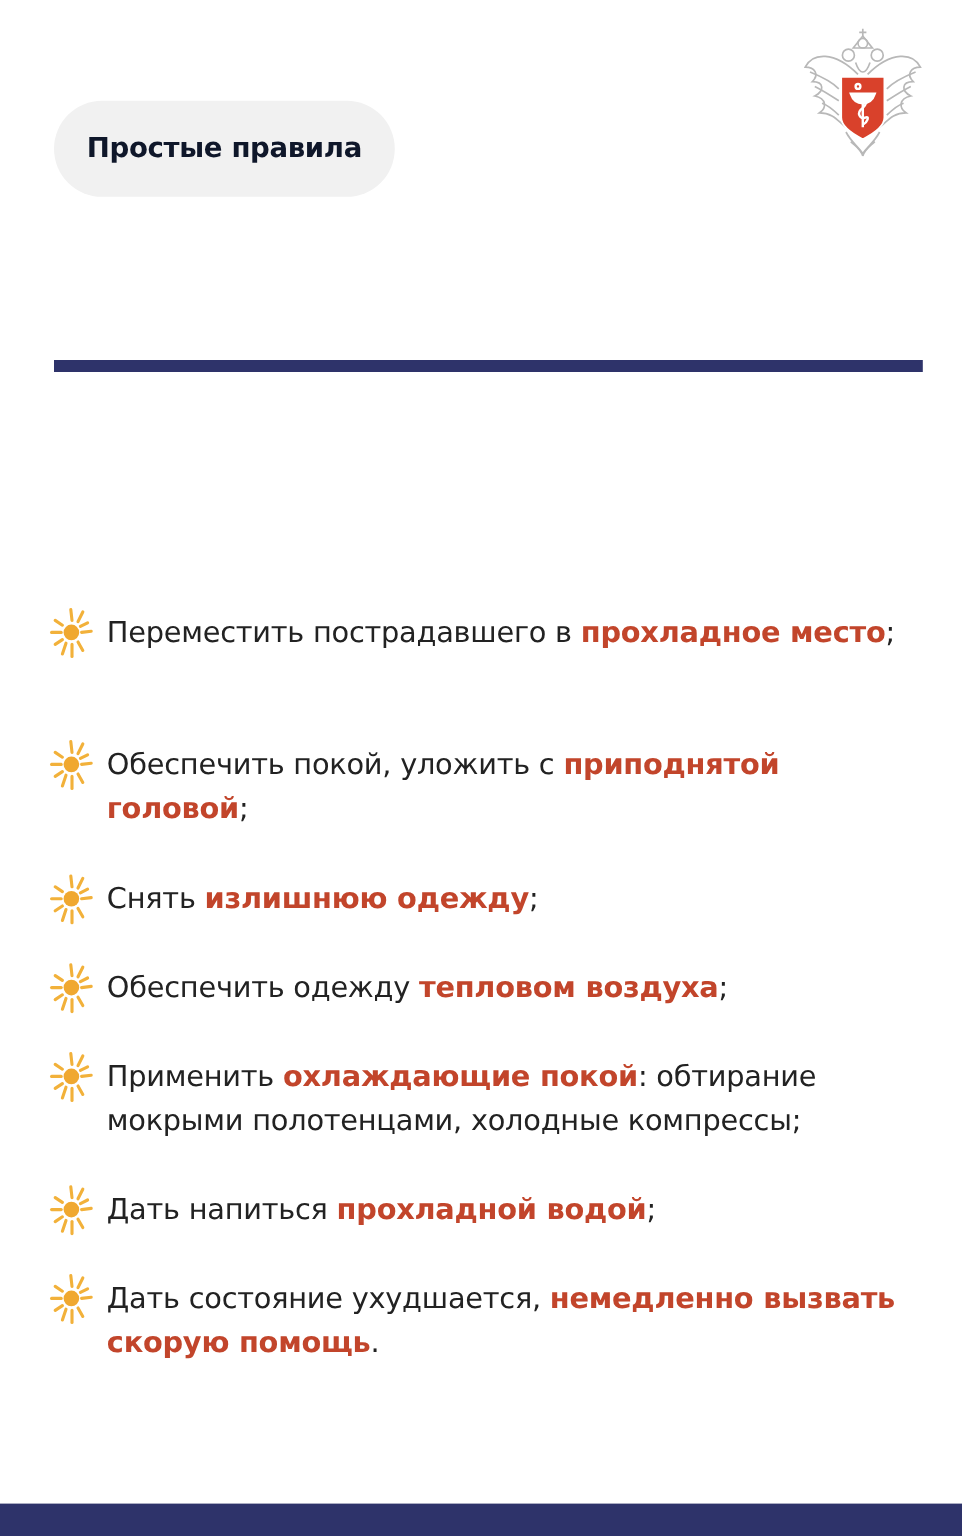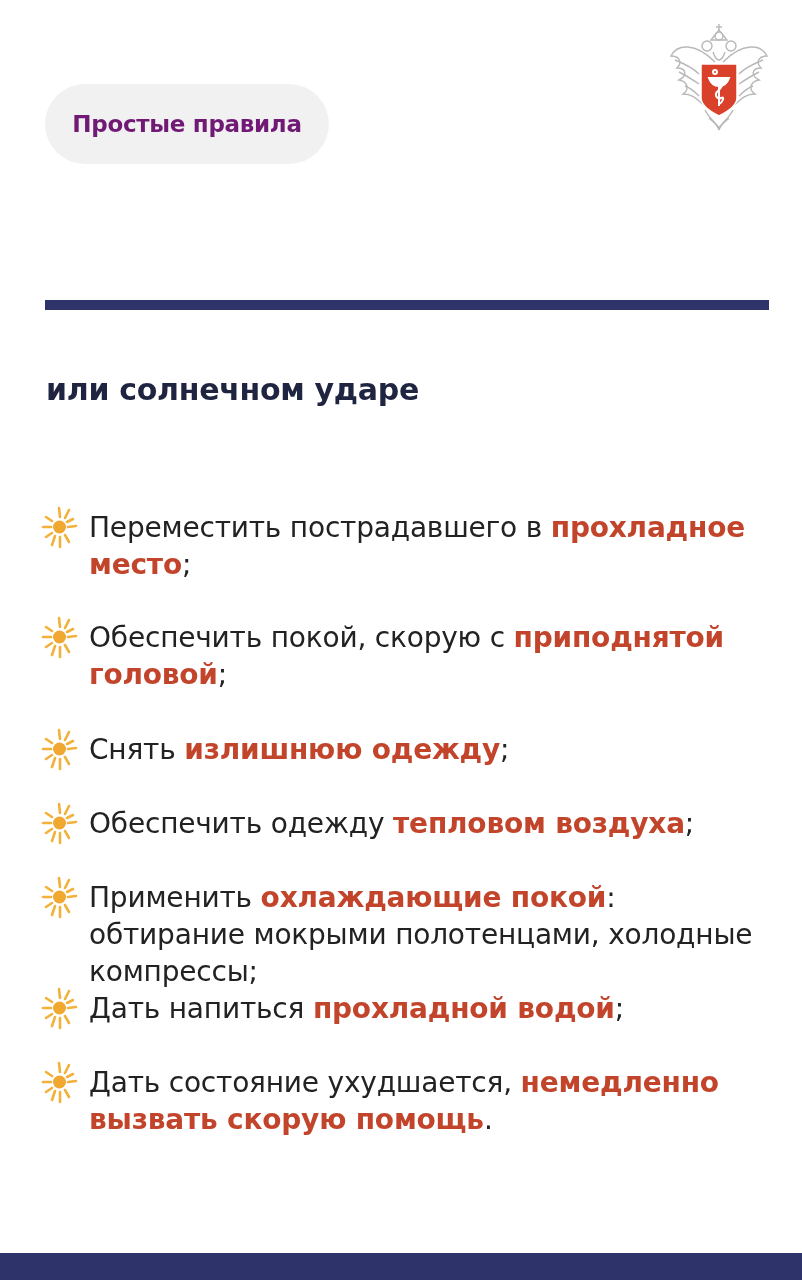--- a/index.html
+++ b/index.html
@@ -5,33 +5,33 @@
   html, body { margin: 0; padding: 0; }
   body {
     width: 802px; height: 1280px; background: #ffffff; position: relative; overflow: hidden;
     font-family: "DejaVu Sans", sans-serif;
   }
   .pill {
     position: absolute; left: 45px; top: 84px; width: 284px; height: 80px;
     border-radius: 40px; background: #f1f1f1;
     display: flex; align-items: center; justify-content: center;
   }
-  .pill span { color: #701a75; font-weight: bold; font-size: 23px; font-family: "DejaVu Sans", sans-serif; letter-spacing: -0.3px; }
+  .pill span { color: #0f172a; font-weight: bold; font-size: 23px; font-family: "DejaVu Sans", sans-serif; letter-spacing: -0.3px; }
   .emblem { position: absolute; left: 665px; top: 22px; width: 108px; height: 112px; }
   .rule { position: absolute; left: 45px; top: 300px; width: 724px; height: 10px; background: #2e336a; }
   .title {
     position: absolute; left: 46px; top: 370px; width: 620px;
     color: #1f2440; font-weight: bold; font-size: 30px; line-height: 40px; letter-spacing: -0.3px;
   }
   .title div { white-space: nowrap; }
   .item { position: absolute; left: 40px; width: 720px; }
   .sun { position: absolute; left: 0; top: -4px; width: 40px; height: 44px; }
   .text {
     position: absolute; left: 49px; top: 0; width: 680px;
-    font-size: 28px; line-height: 37px; color: #222222; letter-spacing: -0.2px;
+    font-size: 24px; line-height: 37px; color: #222222; letter-spacing: -0.2px;
   }
   .text .hl { color: #c2452b; font-weight: bold; }
   .footer { position: absolute; left: 0; top: 1253px; width: 802px; height: 27px; background: #2e336a; }
 </style>
 </head>
 <body>
 
 <div class="pill">
   <span>Простые правила</span>
 </div>
@@ -62,38 +62,37 @@
     <path d="M44 56 C46 62 50 64 54 64 C58 64 62 62 64 56 Z" fill="#ffffff"></path>
     <path d="M54 64 L54 84"></path>
     <path d="M50 58 C56 56 60 62 54 68 C48 72 52 78 56 76 C60 74 58 80 54 82"></path>
     <circle cx="50" cy="50" r="2"></circle>
   </g>
 </svg>
 
 <div class="rule"></div>
 
 <div class="title">
-  <div>или солнечном ударе</div>
 </div>
 
 <div class="item" style="top:509px">
   <svg class="sun" viewBox="0 0 40 44">
       <use href="#sunSym"></use>
     </svg>
   <div class="text">
     <span>Переместить пострадавшего в </span><span class="hl">прохладное место</span><span>;</span>
   </div>
 </div>
 
 <div class="item" style="top:619px">
   <svg class="sun" viewBox="0 0 40 44">
       <use href="#sunSym"></use>
     </svg>
   <div class="text">
-    <span>Обеспечить покой, скорую с </span><span class="hl">приподнятой головой</span><span>;</span>
+    <span>Обеспечить покой, уложить с </span><span class="hl">приподнятой головой</span><span>;</span>
   </div>
 </div>
 
 <div class="item" style="top:731px">
   <svg class="sun" viewBox="0 0 40 44">
       <use href="#sunSym"></use>
     </svg>
   <div class="text">
     <span>Снять </span><span class="hl">излишнюю одежду</span><span>;</span>
   </div>

